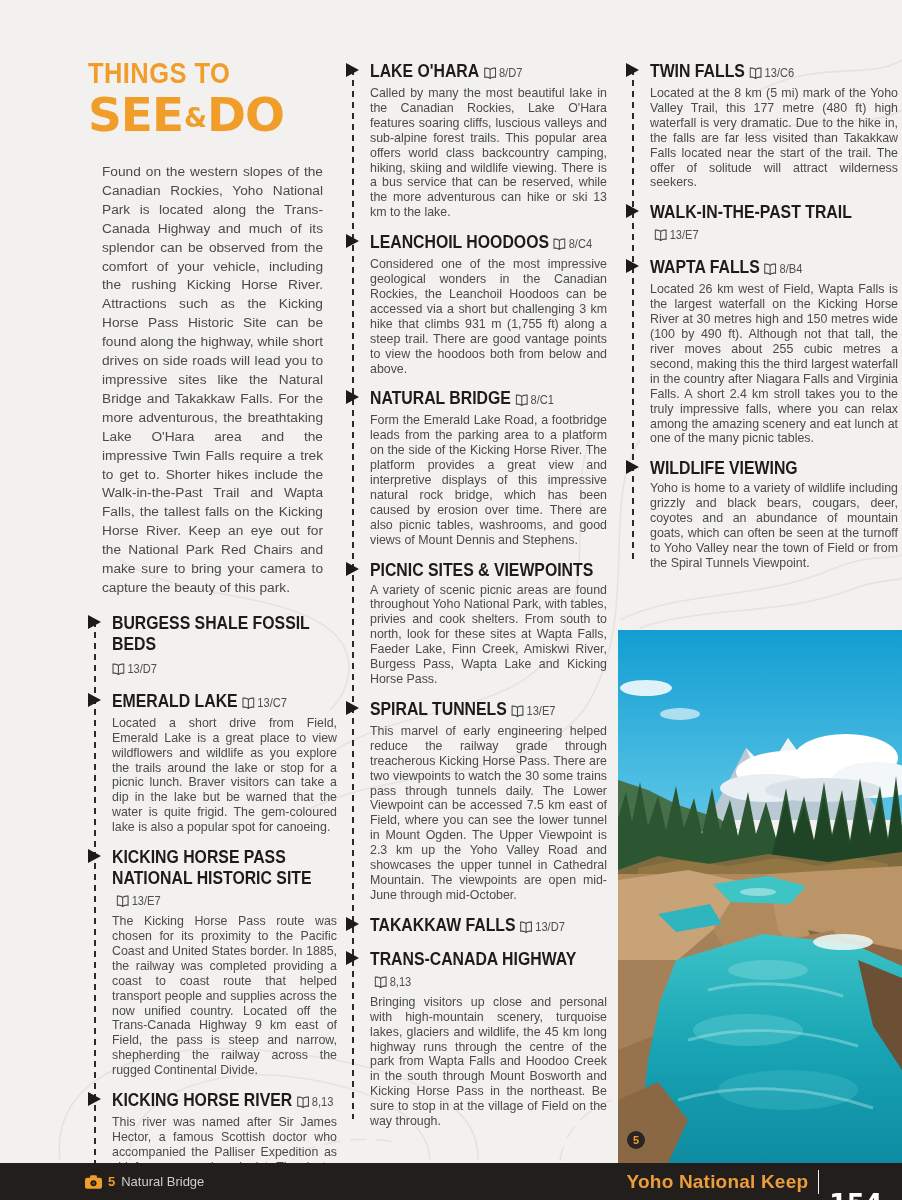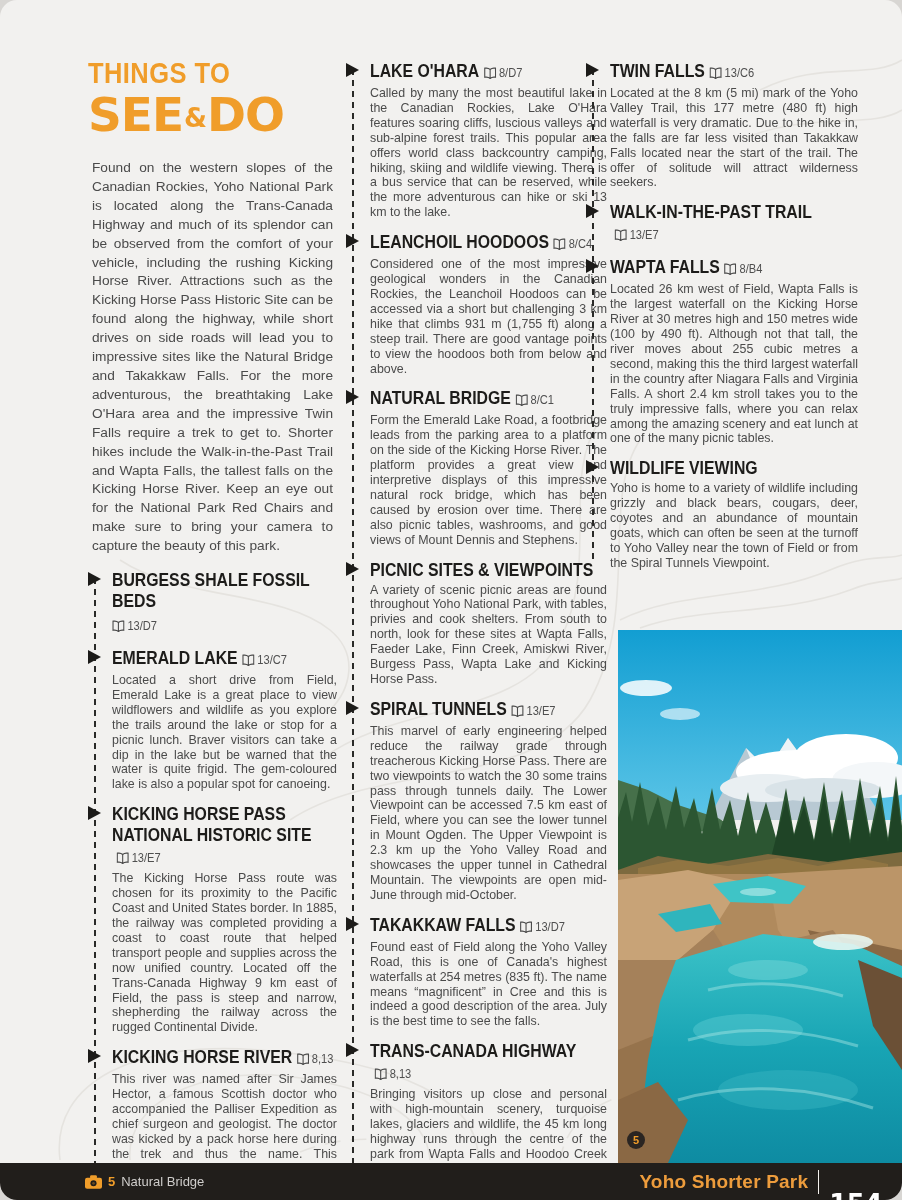--- a/index.html
+++ b/index.html
@@ -1,30 +1,30 @@
 <!DOCTYPE html>
 <html><head>
 <meta charset="utf-8">
 <style>
   html,body{margin:0;padding:0;background:#d8d6d3;}
   .page{position:relative;width:902px;height:1200px;background:#f2f1ef;overflow:hidden;
-        font-family:"Liberation Sans",sans-serif;border-radius:17px;-webkit-font-smoothing:antialiased;}
+        font-family:"Liberation Sans",sans-serif;-webkit-font-smoothing:antialiased;}
   .contours{position:absolute;inset:0;z-index:0;pointer-events:none;}
 
   .col{position:absolute;top:58px;z-index:2;}
   #col1{left:88px;width:249px;}
   #col2{left:346px;top:60px;width:261px;}
-  #col3{left:586px;top:60px;width:272px;}
+  #col3{left:626px;top:60px;width:272px;}
 
   .kicker{color:#F09D2A;font-weight:700;font-size:30px;line-height:30px;width:118%;
           transform:scaleX(.85);transform-origin:left top;letter-spacing:.5px;margin:0;}
   .title{color:#F09D2A;font-family:"DejaVu Sans",sans-serif;font-weight:700;font-size:47px;
          line-height:54px;letter-spacing:-1px;margin:0 0 10px;}
   .title .amp{font-size:.56em;position:relative;top:-4px;padding:0 1px;}
-  .intro{margin:4px;font-size:13.7px;line-height:18.9px;text-align:justify;color:#4a4a4a;}
+  .intro{margin:14px;font-size:13.7px;line-height:18.9px;text-align:justify;color:#4a4a4a;}
 
   .swrap{position:relative;padding-left:24px;}
   #col1 .swrap{margin-top:13px;}
   .swrap::before{content:"";position:absolute;left:6px;top:9px;bottom:10px;width:2px;
         background:repeating-linear-gradient(to bottom,#2a2a28 0 6px,transparent 6px 11px);}
   section.entry{position:relative;margin-bottom:11px;}
   .tri{position:absolute;left:-24px;top:3px;width:0;height:0;
        border-left:13px solid #1c1b19;border-top:7px solid transparent;border-bottom:7px solid transparent;}
   h3.entry-title{font-size:18.5px;line-height:21px;font-weight:700;color:#1d1c1a;margin:0 0 3px;
        width:117%;transform:scaleX(.855);transform-origin:left top;}
@@ -166,21 +166,20 @@
       <p class="entry-body">This marvel of early engineering helped reduce the railway grade through treacherous Kicking Horse Pass. There are two viewpoints to watch the 30 some trains pass through tunnels daily. The Lower Viewpoint can be accessed 7.5 km east of Field, where you can see the lower tunnel in Mount Ogden. The Upper Viewpoint is 2.3 km up the Yoho Valley Road and showcases the upper tunnel in Cathedral Mountain. The viewpoints are open mid-June through mid-October.</p>
     </section>
 
     <section class="entry">
       <span class="tri"></span>
       <h3 class="entry-title">
         <span class="t">TAKAKKAW FALLS</span><span class="mapref"><svg class="book" width="15" height="12" viewBox="0 0 20 16">
                 <path d="M10 3.2 C8 1.6 5 1 1.6 1.6 V13.6 C5 13 8 13.6 10 15.2 C12 13.6 15 13 18.4 13.6 V1.6 C15 1 12 1.6 10 3.2 Z M10 3.2 V15.2" fill="none" stroke="#4a4a4a" stroke-width="1.7"></path>
               </svg><span class="mr">13/D7</span></span>
       </h3>
-      <p class="entry-body">Found east of Field along the Yoho Valley Road, this is one of Canada's highest waterfalls at 254 metres (835 ft). The name means “magnificent” in Cree and this is indeed a good description of the area. July is the best time to see the falls.</p>
     </section>
 
     <section class="entry">
       <span class="tri"></span>
       <h3 class="entry-title">
         <span class="t">TRANS-CANADA HIGHWAY</span><span class="mapref"><svg class="book" width="15" height="12" viewBox="0 0 20 16">
                 <path d="M10 3.2 C8 1.6 5 1 1.6 1.6 V13.6 C5 13 8 13.6 10 15.2 C12 13.6 15 13 18.4 13.6 V1.6 C15 1 12 1.6 10 3.2 Z M10 3.2 V15.2" fill="none" stroke="#4a4a4a" stroke-width="1.7"></path>
               </svg><span class="mr">8,13</span></span>
       </h3>
       <p class="entry-body">Bringing visitors up close and personal with high-mountain scenery, turquoise lakes, glaciers and wildlife, the 45 km long highway runs through the centre of the park from Wapta Falls and Hoodoo Creek in the south through Mount Bosworth and Kicking Horse Pass in the northeast. Be sure to stop in at the village of Field on the way through.</p>
@@ -298,19 +297,19 @@
       <svg width="17" height="14" viewBox="0 0 20 16">
         <rect x="0" y="3" width="20" height="13" rx="2.5" fill="#F09D2A"></rect>
         <rect x="6" y="0" width="8" height="5" rx="1.5" fill="#F09D2A"></rect>
         <circle cx="10" cy="9.5" r="3.6" fill="#211E1B"></circle>
         <circle cx="10" cy="9.5" r="1.6" fill="#F09D2A" opacity=".35"></circle>
       </svg>
       <span class="num">5</span>
       <span>Natural Bridge</span>
     </div>
     <div class="pageinfo">
-      <span class="park">Yoho Shorter Park</span>
+      <span class="park">Yoho National Keep</span>
       <span class="fdiv"></span>
       <span class="pnum">154</span>
     </div>
   </div>
 
 </div>
 
 </body></html>

